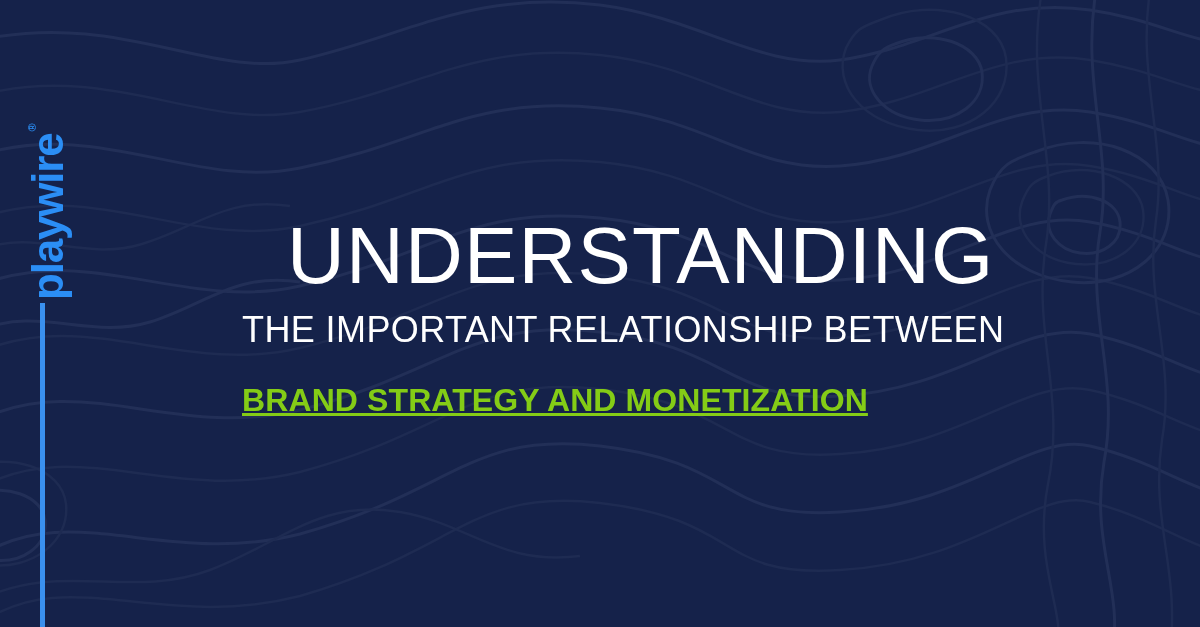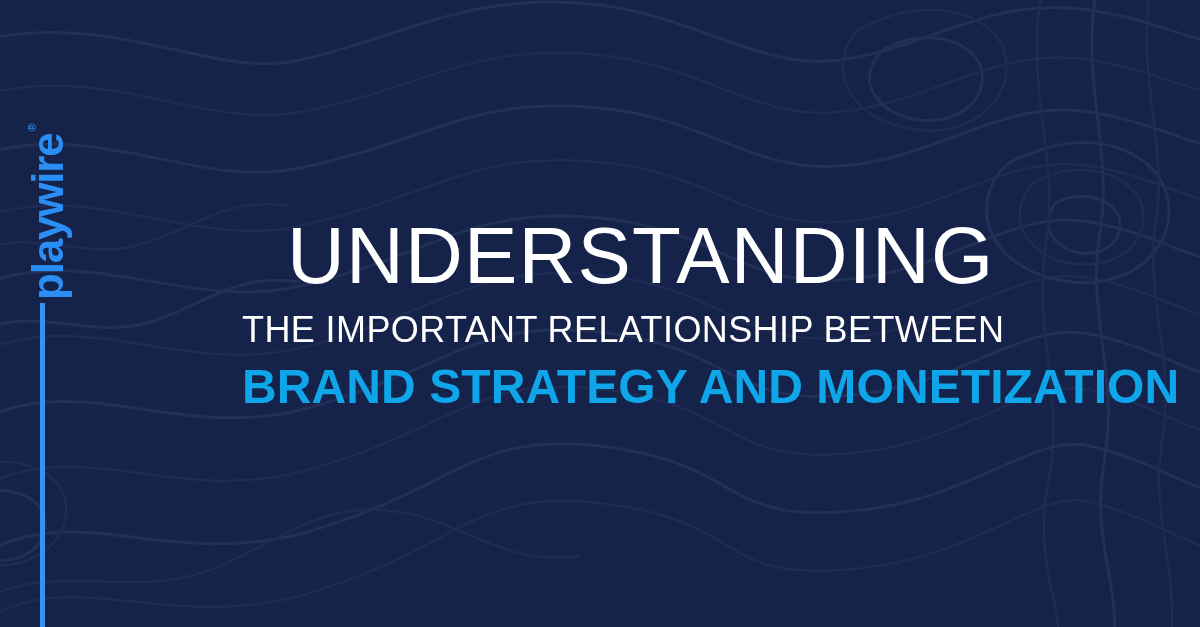--- a/index.html
+++ b/index.html
@@ -103,31 +103,32 @@
   }
 
   .line-2 {
     font-family:"Liberation Sans", sans-serif;
     font-size:36px;
     font-weight:300;
     color:#ffffff;
     letter-spacing:0.4px;
     line-height:1.0;
     white-space:nowrap;
-    margin-bottom:15px;
+    margin-bottom:36px;
   }
 
   .line-3 {
     font-family:"Liberation Sans", sans-serif;
-    font-size:48px;
+    font-size:32px;
     font-weight:700;
-    color:#0ea5e9;
+    color:#84cc16;
     letter-spacing:0.1px;
     line-height:1.0;
     white-space:nowrap;
+    text-decoration:underline;
   }
 </style>
 </head>
 <body>
 
 <div class="banner">
 
   <div class="topo">
     <svg viewBox="0 0 1200 627" preserveAspectRatio="none" aria-hidden="true">
 

